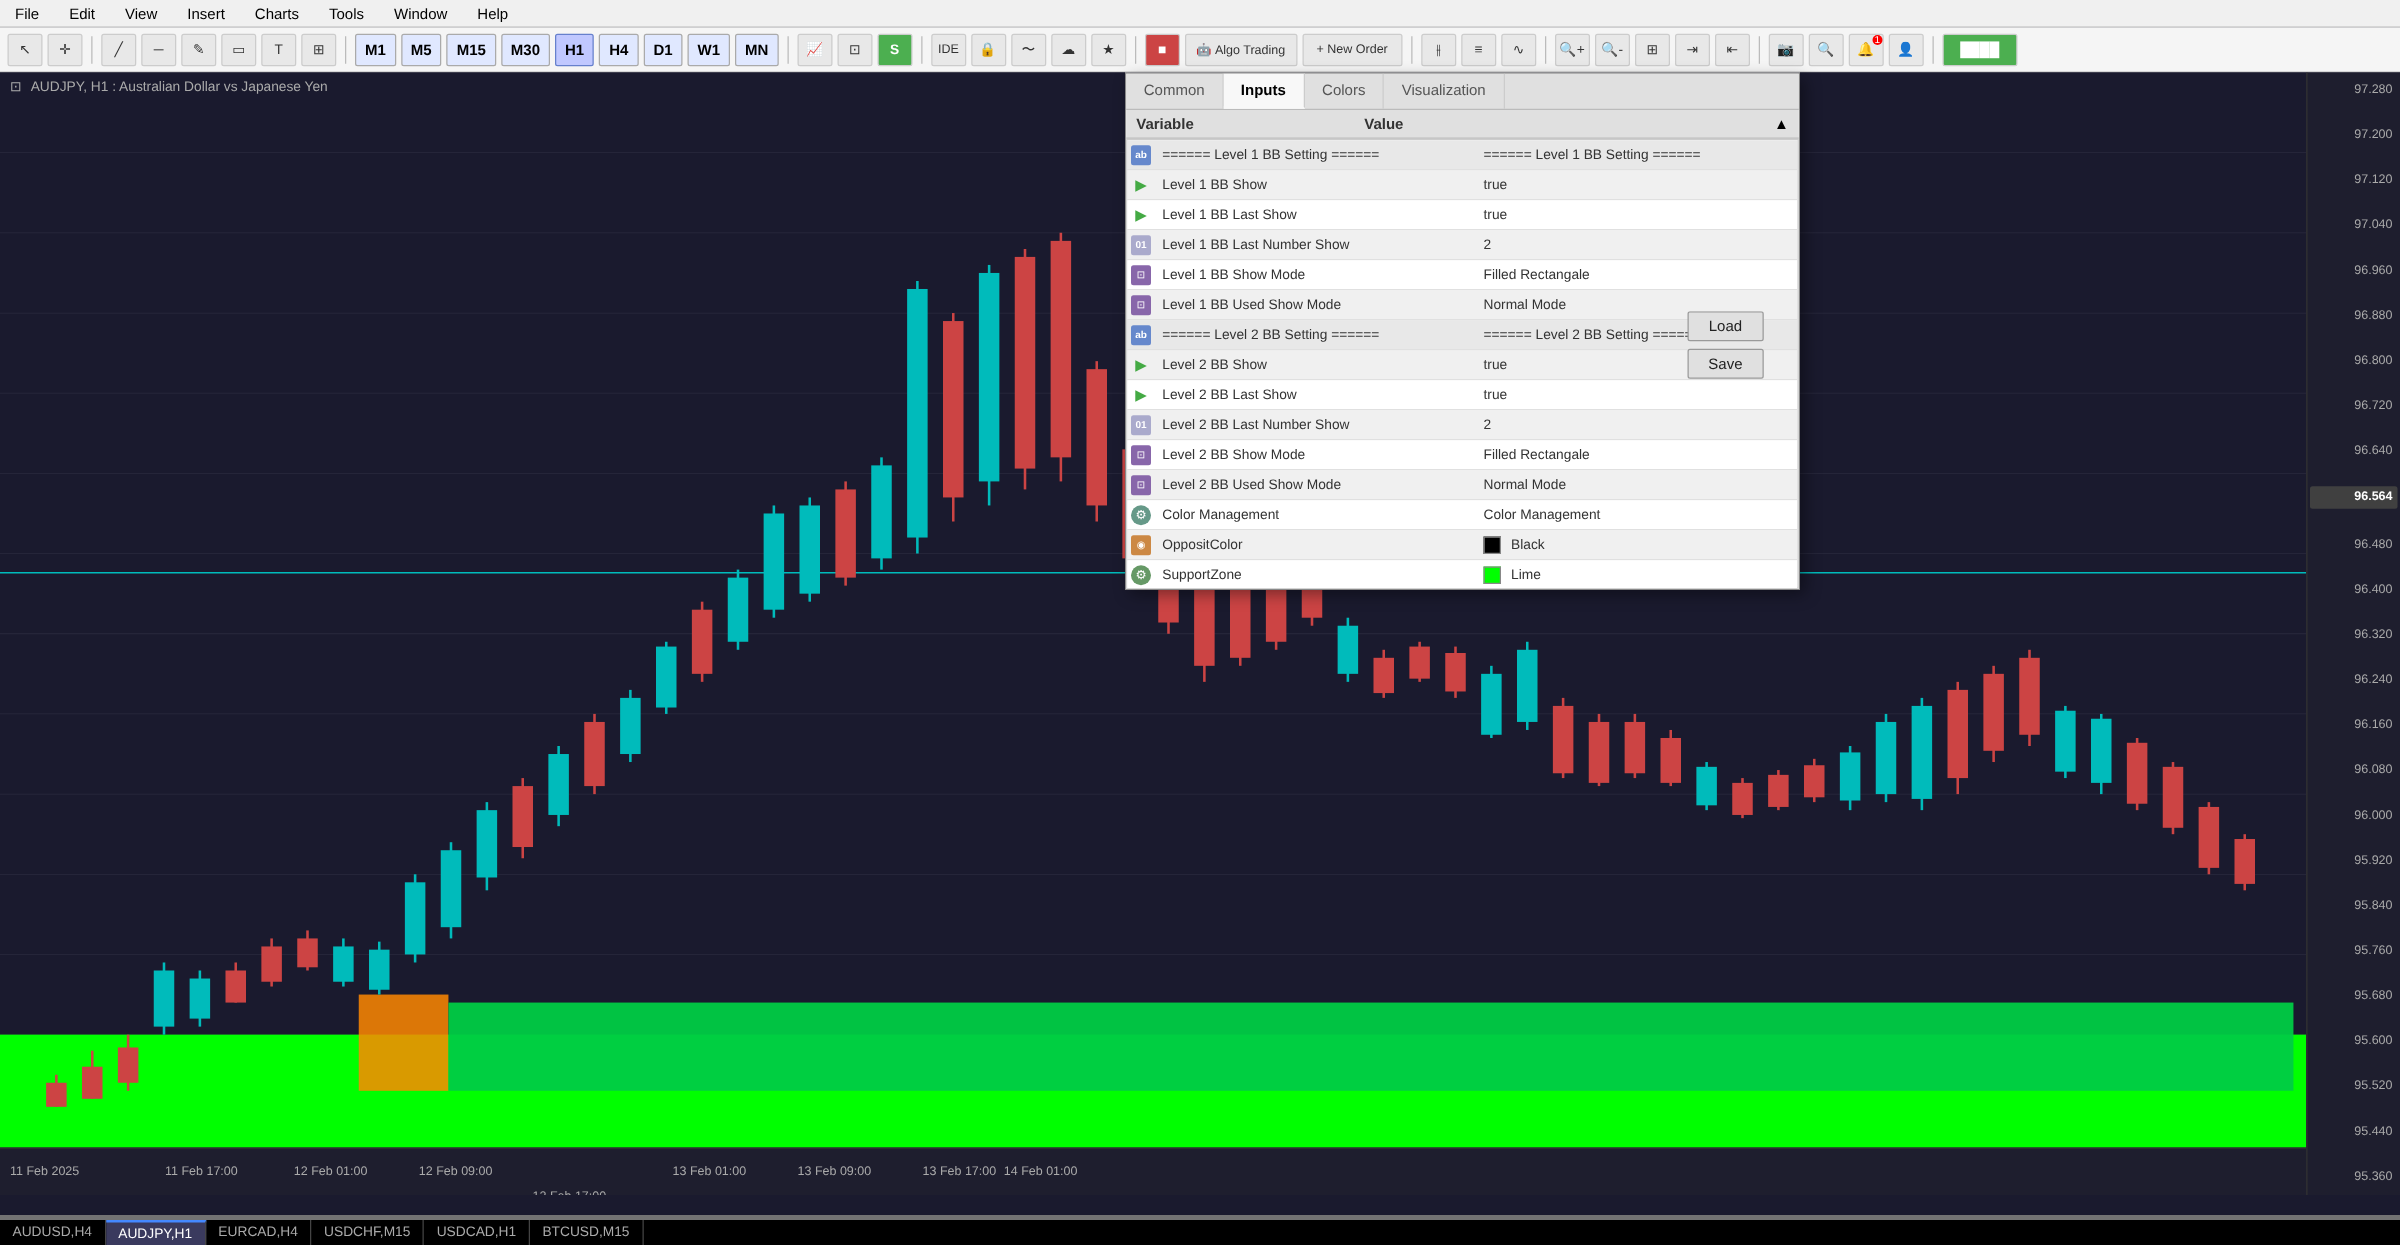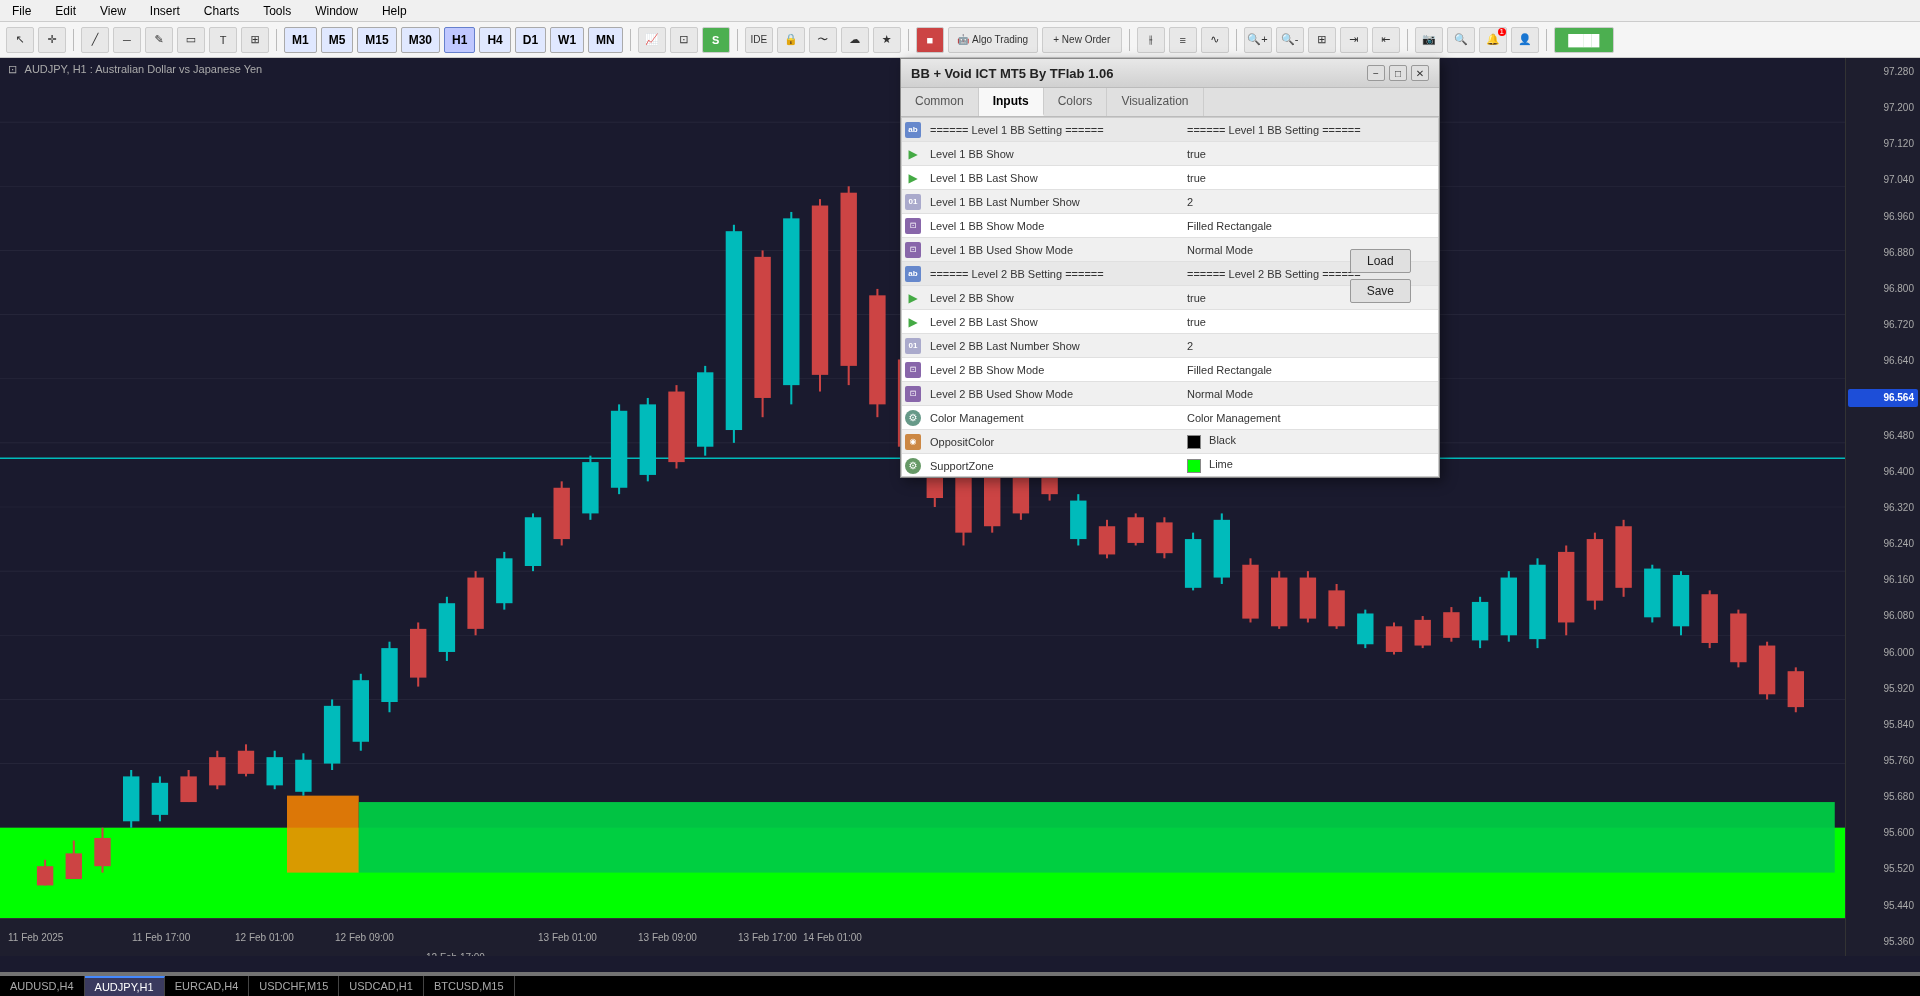--- a/index.html
+++ b/index.html
@@ -78,21 +78,21 @@
       z-index: 10;
     }
     .price-label {
       color: #aaa;
       font-size: 10px;
       text-align: right;
       padding-right: 4px;
       line-height: 16px;
     }
     .price-label.highlighted {
-      background: #1d4ed8;
+      background: #404040;
       color: white;
       font-weight: bold;
       border-radius: 2px;
       padding: 1px 4px;
     }
 
     
     #time-axis {
       position: absolute;
       bottom: 0; left: 0; right: 0; height: 38px;
@@ -675,38 +675,35 @@
   <div class="bottom-tab">AUDUSD,H4</div>
   <div class="bottom-tab active">AUDJPY,H1</div>
   <div class="bottom-tab">EURCAD,H4</div>
   <div class="bottom-tab">USDCHF,M15</div>
   <div class="bottom-tab">USDCAD,H1</div>
   <div class="bottom-tab">BTCUSD,M15</div>
 </div>
 
 <div id="dialog-overlay">
 
-  <div id="dialog-titlebar">
-    <span id="dialog-title">BB + Void ICT MT5 By TFlab 1.06</span>
-    <div class="dialog-controls">
-      <div class="dialog-ctrl-btn">−</div>
-      <div class="dialog-ctrl-btn">□</div>
-      <div class="dialog-ctrl-btn">✕</div>
-    </div>
-  </div>
 
   <div id="dialog-tabs">
     <div class="dialog-tab">Common</div>
     <div class="dialog-tab active">Inputs</div>
     <div class="dialog-tab">Colors</div>
     <div class="dialog-tab">Visualization</div>
   </div>
 
   <div id="dialog-content">
 
+    <div class="table-header">
+      <span class="table-header-col">Variable</span>
+      <span class="table-header-col" style="margin-right:160px;">Value</span>
+      <span style="cursor:pointer;">▲</span>
+    </div>
 
     <div class="table-scroll">
 
       <div class="table-row section-header">
         <div class="col-icon">
             <div class="icon-ab">ab</div>
           </div>
         <div class="col-variable">====== Level 1 BB Setting ======</div>
         <div class="col-value">====== Level 1 BB Setting ======</div>
       </div>

